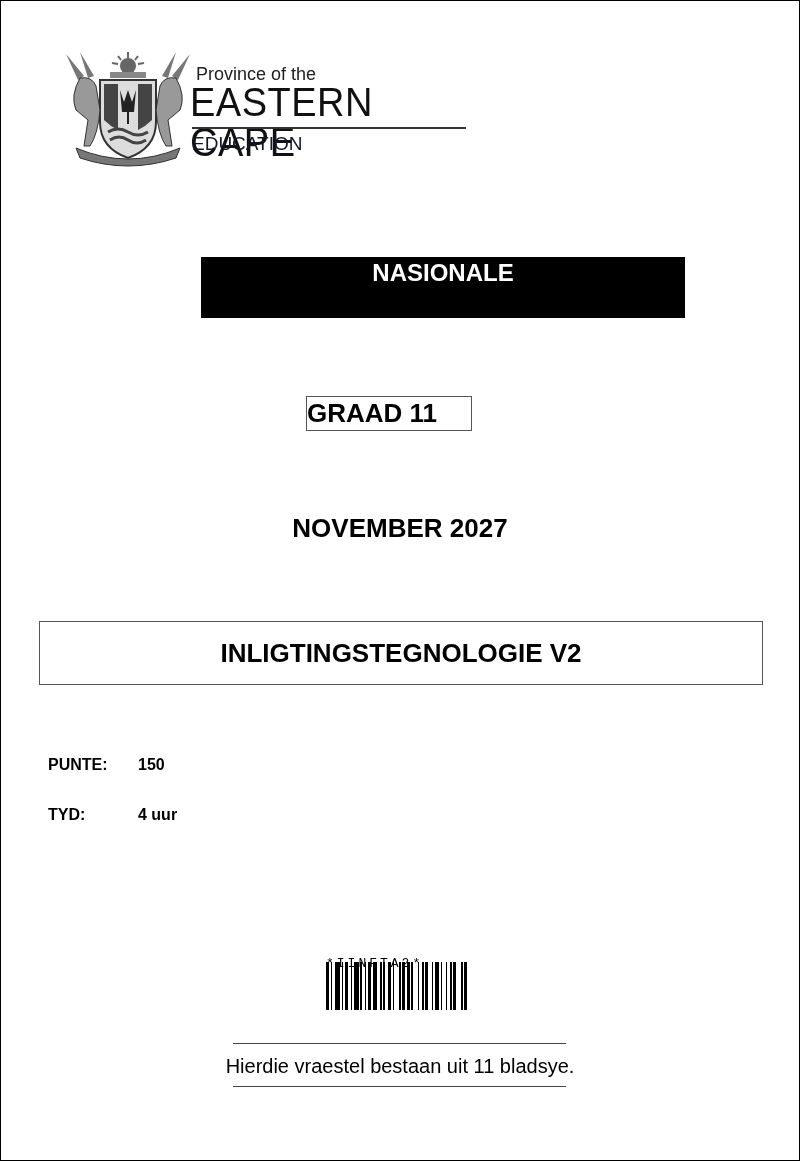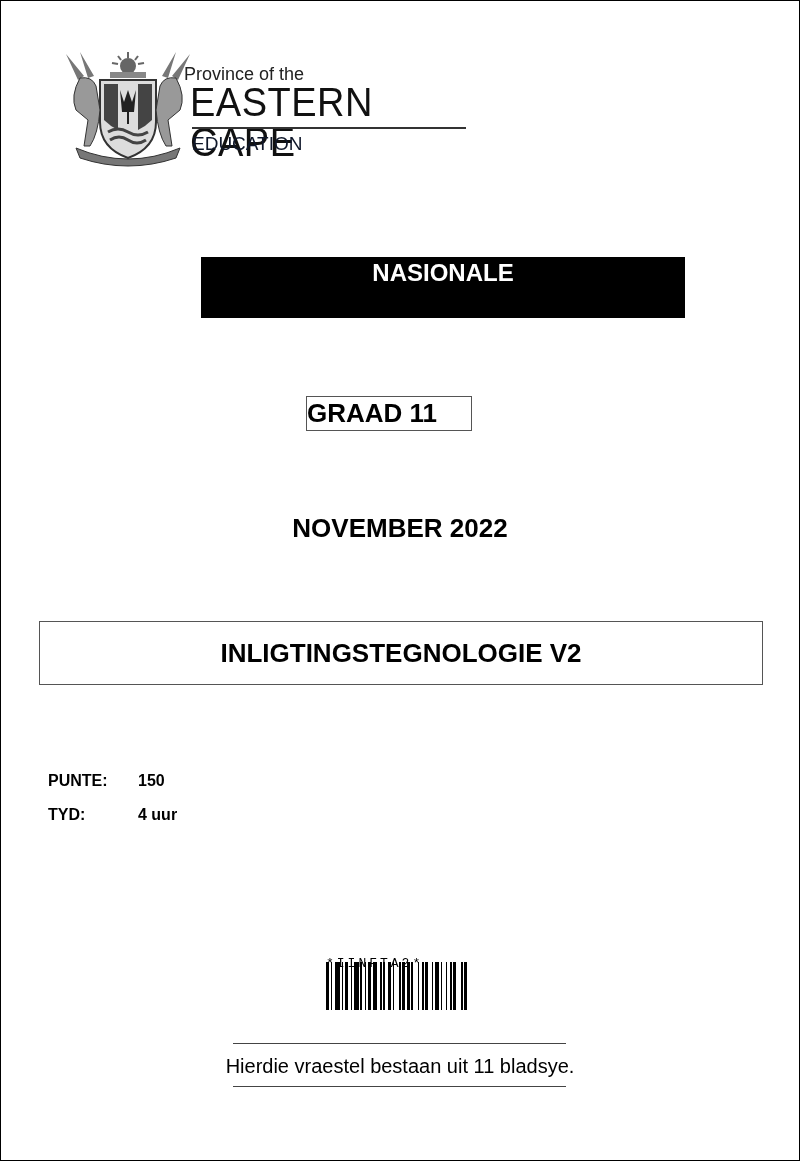--- a/index.html
+++ b/index.html
@@ -1,36 +1,36 @@
 <!DOCTYPE html>
 <html><head>
   <meta charset="utf-8">
   <style>
     html, body { margin: 0; padding: 0; background: #ffffff; }
     body { width: 800px; height: 1161px; position: relative; overflow: hidden; font-family: "Liberation Sans", sans-serif; color: #000; }
     .page-frame { position: absolute; left: 0; top: 0; width: 798px; height: 1159px; border: 1px solid #000; box-sizing: content-box; }
 
     .logo { position: absolute; left: 58px; top: 50px; width: 420px; height: 120px; }
     .crest { position: absolute; left: 0; top: 0; width: 140px; height: 118px; }
-    .logo-text-small { position: absolute; left: 126px; top: 14px; font-size: 18px; color: #222; }
+    .logo-text-small { position: absolute; left: 138px; top: 14px; font-size: 18px; color: #222; }
     .logo-text-big { position: absolute; left: 132px; top: 34px; font-size: 38px; color: #111; letter-spacing: 0.5px; line-height: 1; transform: scaleY(1.05); }
     .logo-rule { position: absolute; left: 134px; top: 77px; width: 274px; height: 2px; background: #333; }
     .logo-text-edu { position: absolute; left: 134px; top: 83px; font-size: 19px; color: #0f172a; }
 
     .nsc-banner { position: absolute; left: 201px; top: 257px; width: 484px; height: 61px; background: #000; color: #fff; text-align: center; font-weight: bold; font-size: 24px; line-height: 28px; padding-top: 2px; box-sizing: border-box; }
 
     .grade-box { position: absolute; left: 306px; top: 396px; width: 166px; height: 35px; border: 1px solid #555; box-sizing: border-box; font-weight: bold; font-size: 26px; line-height: 33px; }
 
     .exam-date { position: absolute; left: 0; top: 513px; width: 800px; text-align: center; font-weight: bold; font-size: 26px; }
 
     .subject-box { position: absolute; left: 39px; top: 621px; width: 724px; height: 64px; border: 1px solid #555; box-sizing: border-box; text-align: center; font-weight: bold; font-size: 26px; line-height: 62px; }
 
     .info-row { position: absolute; left: 48px; font-weight: bold; font-size: 16px; }
     .info-row .label { display: inline-block; width: 90px; }
-    .row-marks { top: 756px; margin-top: 16px; }
+    .row-marks { top: 756px; }
     .row-time { top: 806px; }
 
     .barcode { position: absolute; left: 326px; top: 962px; width: 142px; height: 48px; display: flex; align-items: stretch; }
     .barcode span { display: block; height: 100%; }
     .barcode-text { position: absolute; left: 326px; top: 956px; width: 142px; font-family: "Liberation Mono", monospace; font-size: 13px; letter-spacing: 3px; }
 
     .rule { position: absolute; left: 233px; width: 333px; height: 1px; background: #444; }
     .rule-top { top: 1043px; }
     .rule-bottom { top: 1086px; }
     .pages-note { position: absolute; left: 0; top: 1055px; width: 800px; text-align: center; font-size: 20px; }
@@ -75,21 +75,21 @@
   <div class="logo-rule"></div>
   <div class="logo-text-edu">EDUCATION</div>
 </div>
 
 <div class="nsc-banner">
   <div>NASIONALE</div>
 </div>
 
 <div class="grade-box">GRAAD 11</div>
 
-<div class="exam-date">NOVEMBER 2022</div>
+<div class="exam-date">NOVEMBER 2027</div>
 
 <div class="subject-box">INLIGTINGSTEGNOLOGIE V2</div>
 
 <div class="info-row row-marks">
   <span class="label">PUNTE:</span><span>150</span>
 </div>
 <div class="info-row row-time">
   <span class="label">TYD:</span><span>4 uur</span>
 </div>
 

